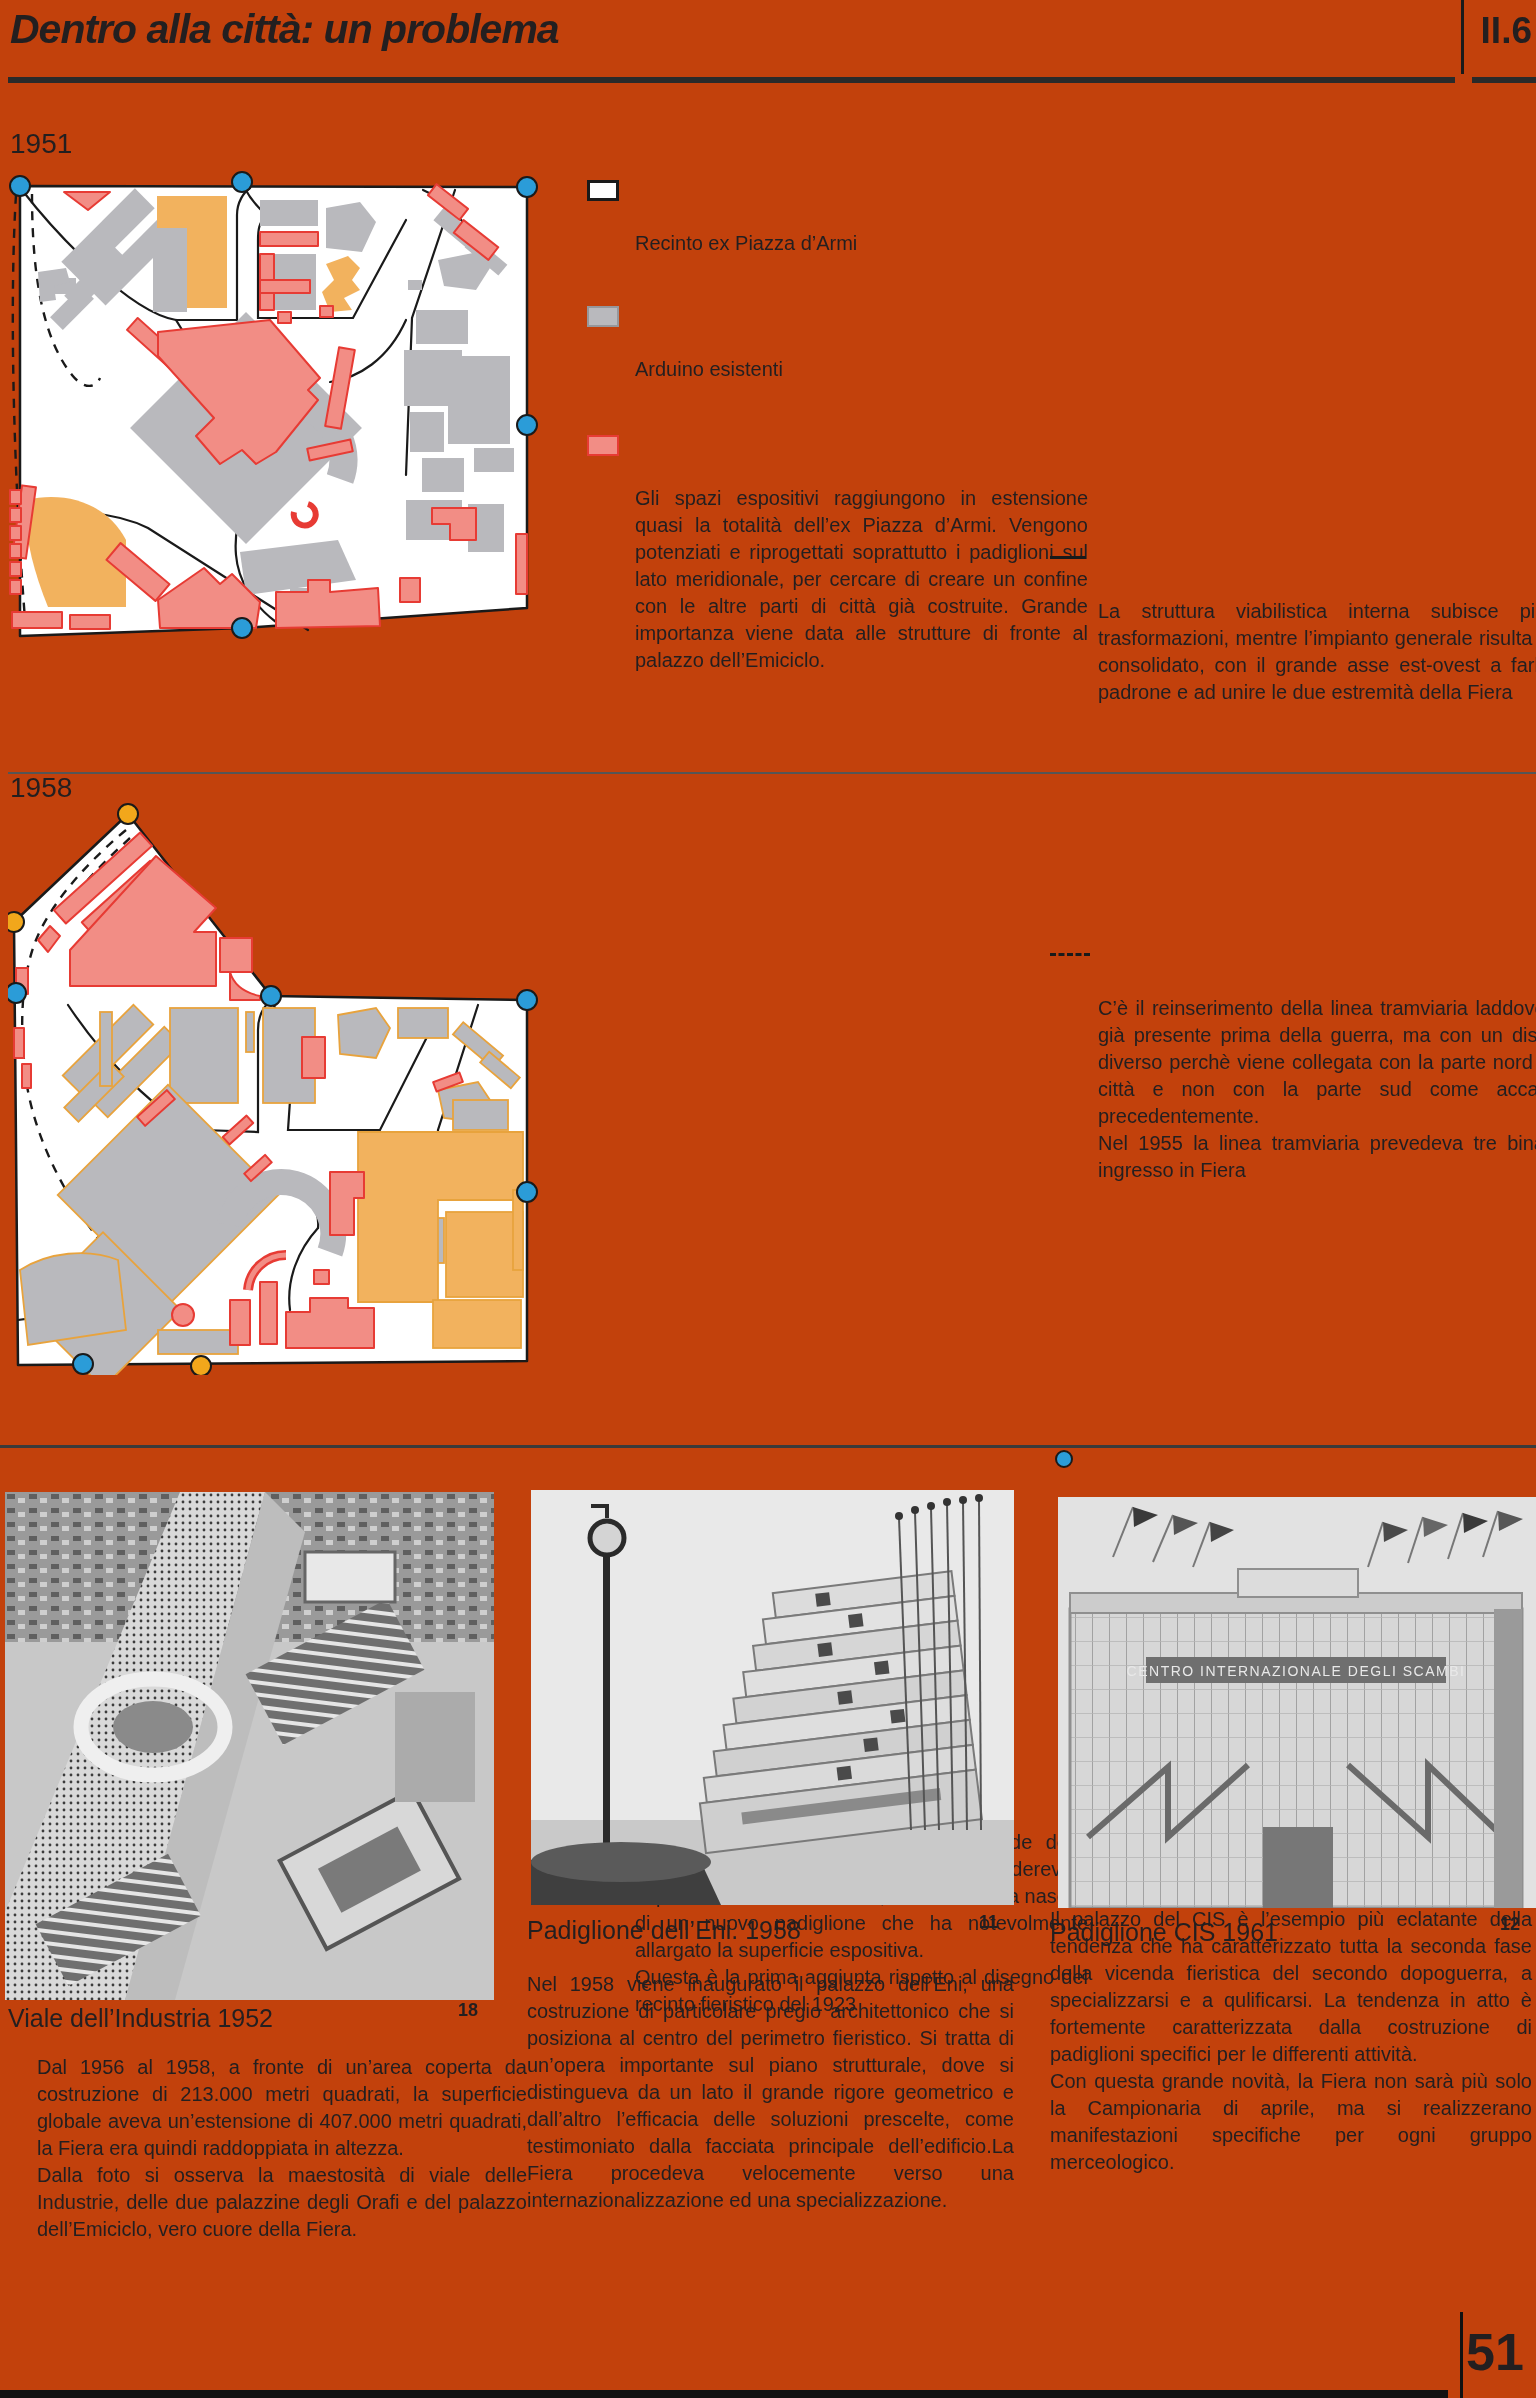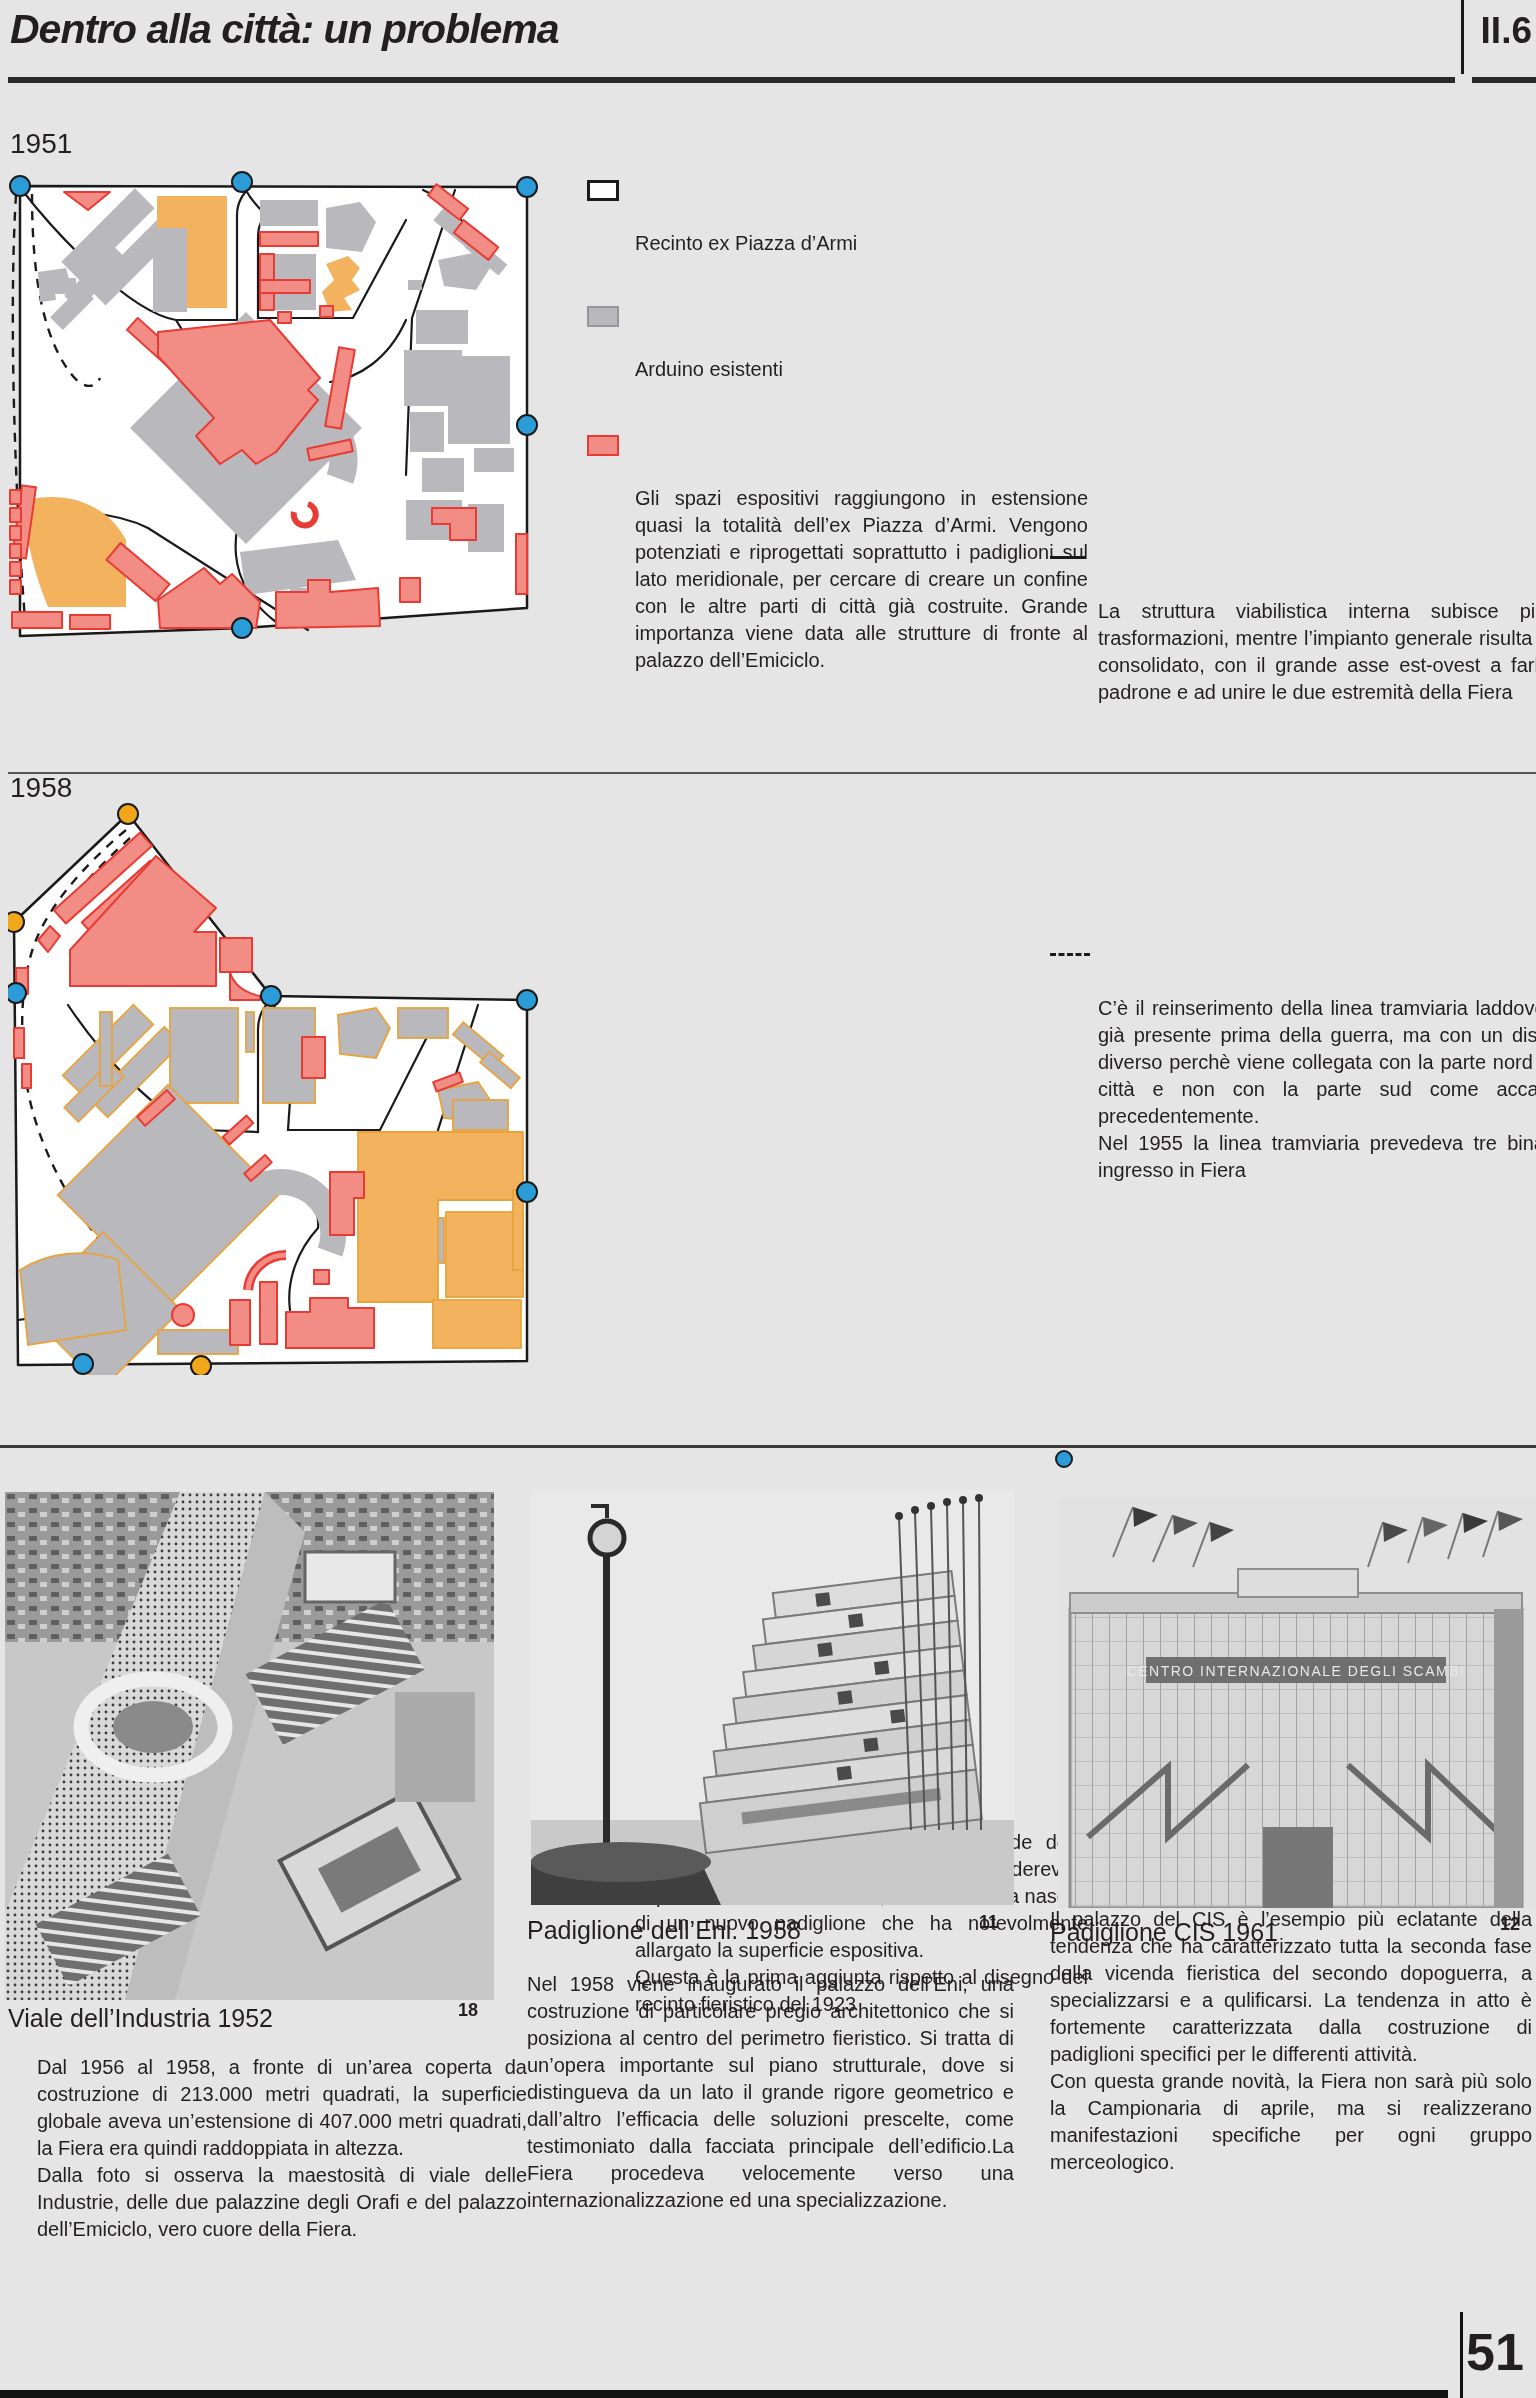--- a/index.html
+++ b/index.html
@@ -1,16 +1,16 @@
 <!DOCTYPE html>
 <html><head>
 <meta charset="utf-8">
 <style>
   html,body{margin:0;padding:0;background:#888;}
-  .page{position:relative;width:1536px;height:2398px;background:#e5e5e5;
+  .page{position:relative;width:1536px;height:2398px;background:#c2410c;
         font-family:"Liberation Sans", sans-serif;color:#231f20;overflow:hidden;}
   .abs{position:absolute;}
   .page-title{font-style:italic;font-weight:600;font-size:41px;letter-spacing:-1px;}
   .section-no{font-weight:bold;font-size:37px;}
   .rule{background:#2a2a2a;}
   .year-label{font-size:28px;}
   .body-text{font-size:20px;line-height:27px;text-align:justify;white-space:pre-line;}
   .legend-item{padding-left:48px;position:relative;}
   .swatch{position:absolute;left:0;top:4px;width:32px;height:21px;box-sizing:border-box;}
   .sw-white{background:#fff;border:3px solid #1a1a1a;}

